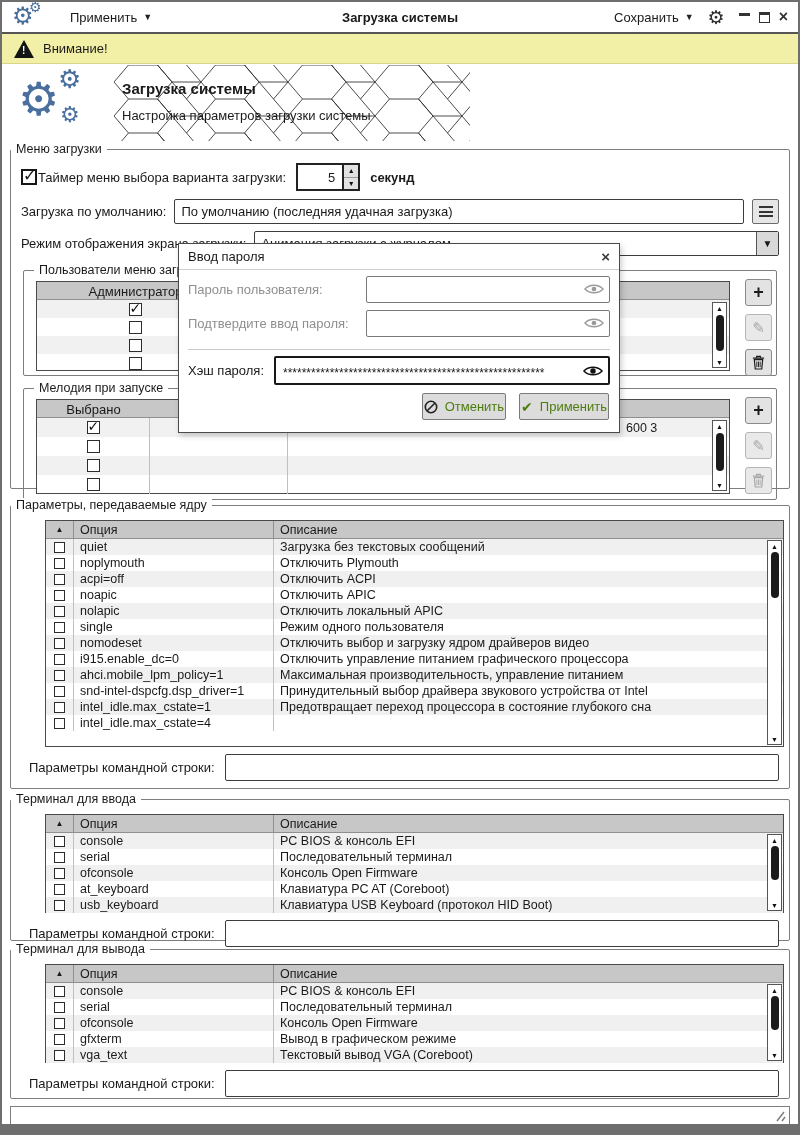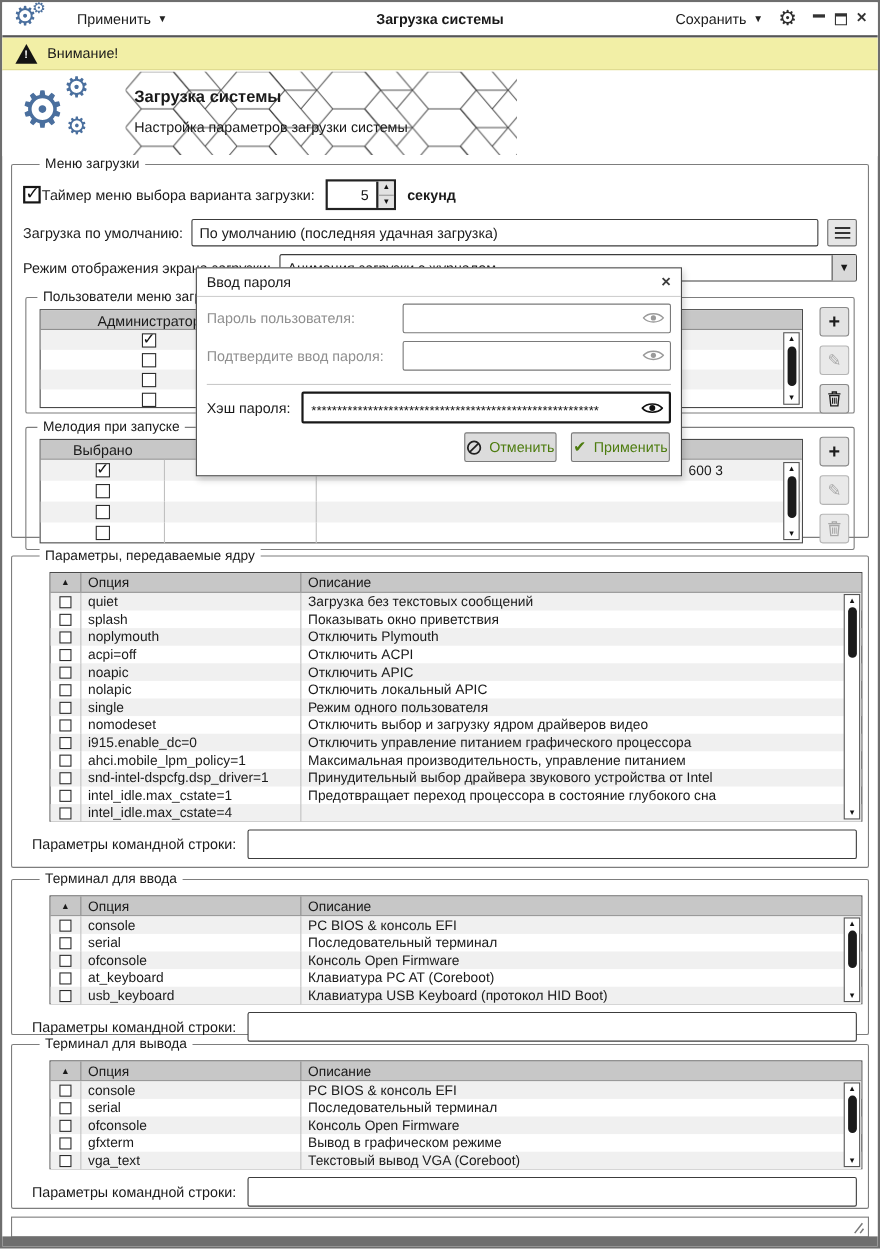--- a/index.html
+++ b/index.html
@@ -32,21 +32,21 @@
   .apphdr { height: 78px; position: relative; background: #fff; overflow: hidden; }
   .hexbg { position: absolute; left: 112px; top: 1px; z-index: 0; }
   .apphdr .biglogo { position: absolute; left: 16px; top: 6px; width: 72px; height: 66px; z-index: 2; }
   .biglogo .g1 { position: absolute; left: 0; top: 6px; font-size: 46px; color: #4a6f9e; line-height: 1; }
   .biglogo .g2 { position: absolute; left: 40px; top: -4px; font-size: 26px; color: #4a6f9e; line-height: 1; }
   .biglogo .g3 { position: absolute; left: 42px; top: 34px; font-size: 22px; color: #4a6f9e; line-height: 1; }
   .apphdr h1 { position: absolute; left: 120px; top: 16px; font-size: 15px; font-weight: bold; z-index: 2; }
   .apphdr h2 { position: absolute; left: 120px; top: 44px; font-size: 13px; font-weight: normal; z-index: 2; }
   
   .fs { border: 1px solid #7d7d7d; border-radius: 2px; margin: 0 8px; position: relative; background: #fff; }
-  .fs > .legend { position: absolute; top: -8px; left: 25px; background: #fff; padding: 0 5px; font-size: 12.5px; line-height: 15px; }
+  .fs > .legend { position: absolute; top: -8px; left: 0; background: #fff; padding: 0 5px; font-size: 12.5px; line-height: 15px; }
   .fs1 { margin-top: 7px; height: 340px; padding: 12px 10px 0 10px; }
   .row { display: flex; align-items: center; }
   .cb15 { width: 16px; height: 16px; border: 2px solid #161616; background: #fff; position: relative; flex: 0 0 auto; }
   .cb15.checked:after { content: "✓"; position: absolute; left: 0px; top: -5px; font-size: 16px; font-weight: bold; color: #111; }
   .spin { display: flex; width: 64px; height: 28px; border: 2px solid #222; margin-left: 10px; }
   .spin .val { flex: 1; text-align: right; padding: 5px 7px 0 0; font-size: 13px; }
   .spin .btns { width: 16px; border-left: 2px solid #222; display: flex; flex-direction: column; background: #e2e2e2; }
   .spin .btns span { flex: 1; font-size: 7px; text-align: center; line-height: 12px; color: #111; }
   .spin .btns span:first-child { border-bottom: 1px solid #9a9a9a; }
   .tfield { border: 1.5px solid #3c3c3c; border-radius: 2px; height: 25px; background: #fff; padding: 4px 6px 0 6px; white-space: nowrap; overflow: hidden; }
@@ -338,27 +338,20 @@
         <span class="c1">
             <span class="cbxs"></span>
           </span>
         <span class="c2">quiet</span>
         <span class="c3">Загрузка без текстовых сообщений</span>
       </div>
         <div class="orow">
         <span class="c1">
             <span class="cbxs"></span>
           </span>
-        <span class="c2">splash</span>
-        <span class="c3">Показывать окно приветствия</span>
-      </div>
-        <div class="orow">
-        <span class="c1">
-            <span class="cbxs"></span>
-          </span>
         <span class="c2">noplymouth</span>
         <span class="c3">Отключить Plymouth</span>
       </div>
         <div class="orow">
         <span class="c1">
             <span class="cbxs"></span>
           </span>
         <span class="c2">acpi=off</span>
         <span class="c3">Отключить ACPI</span>
       </div>

